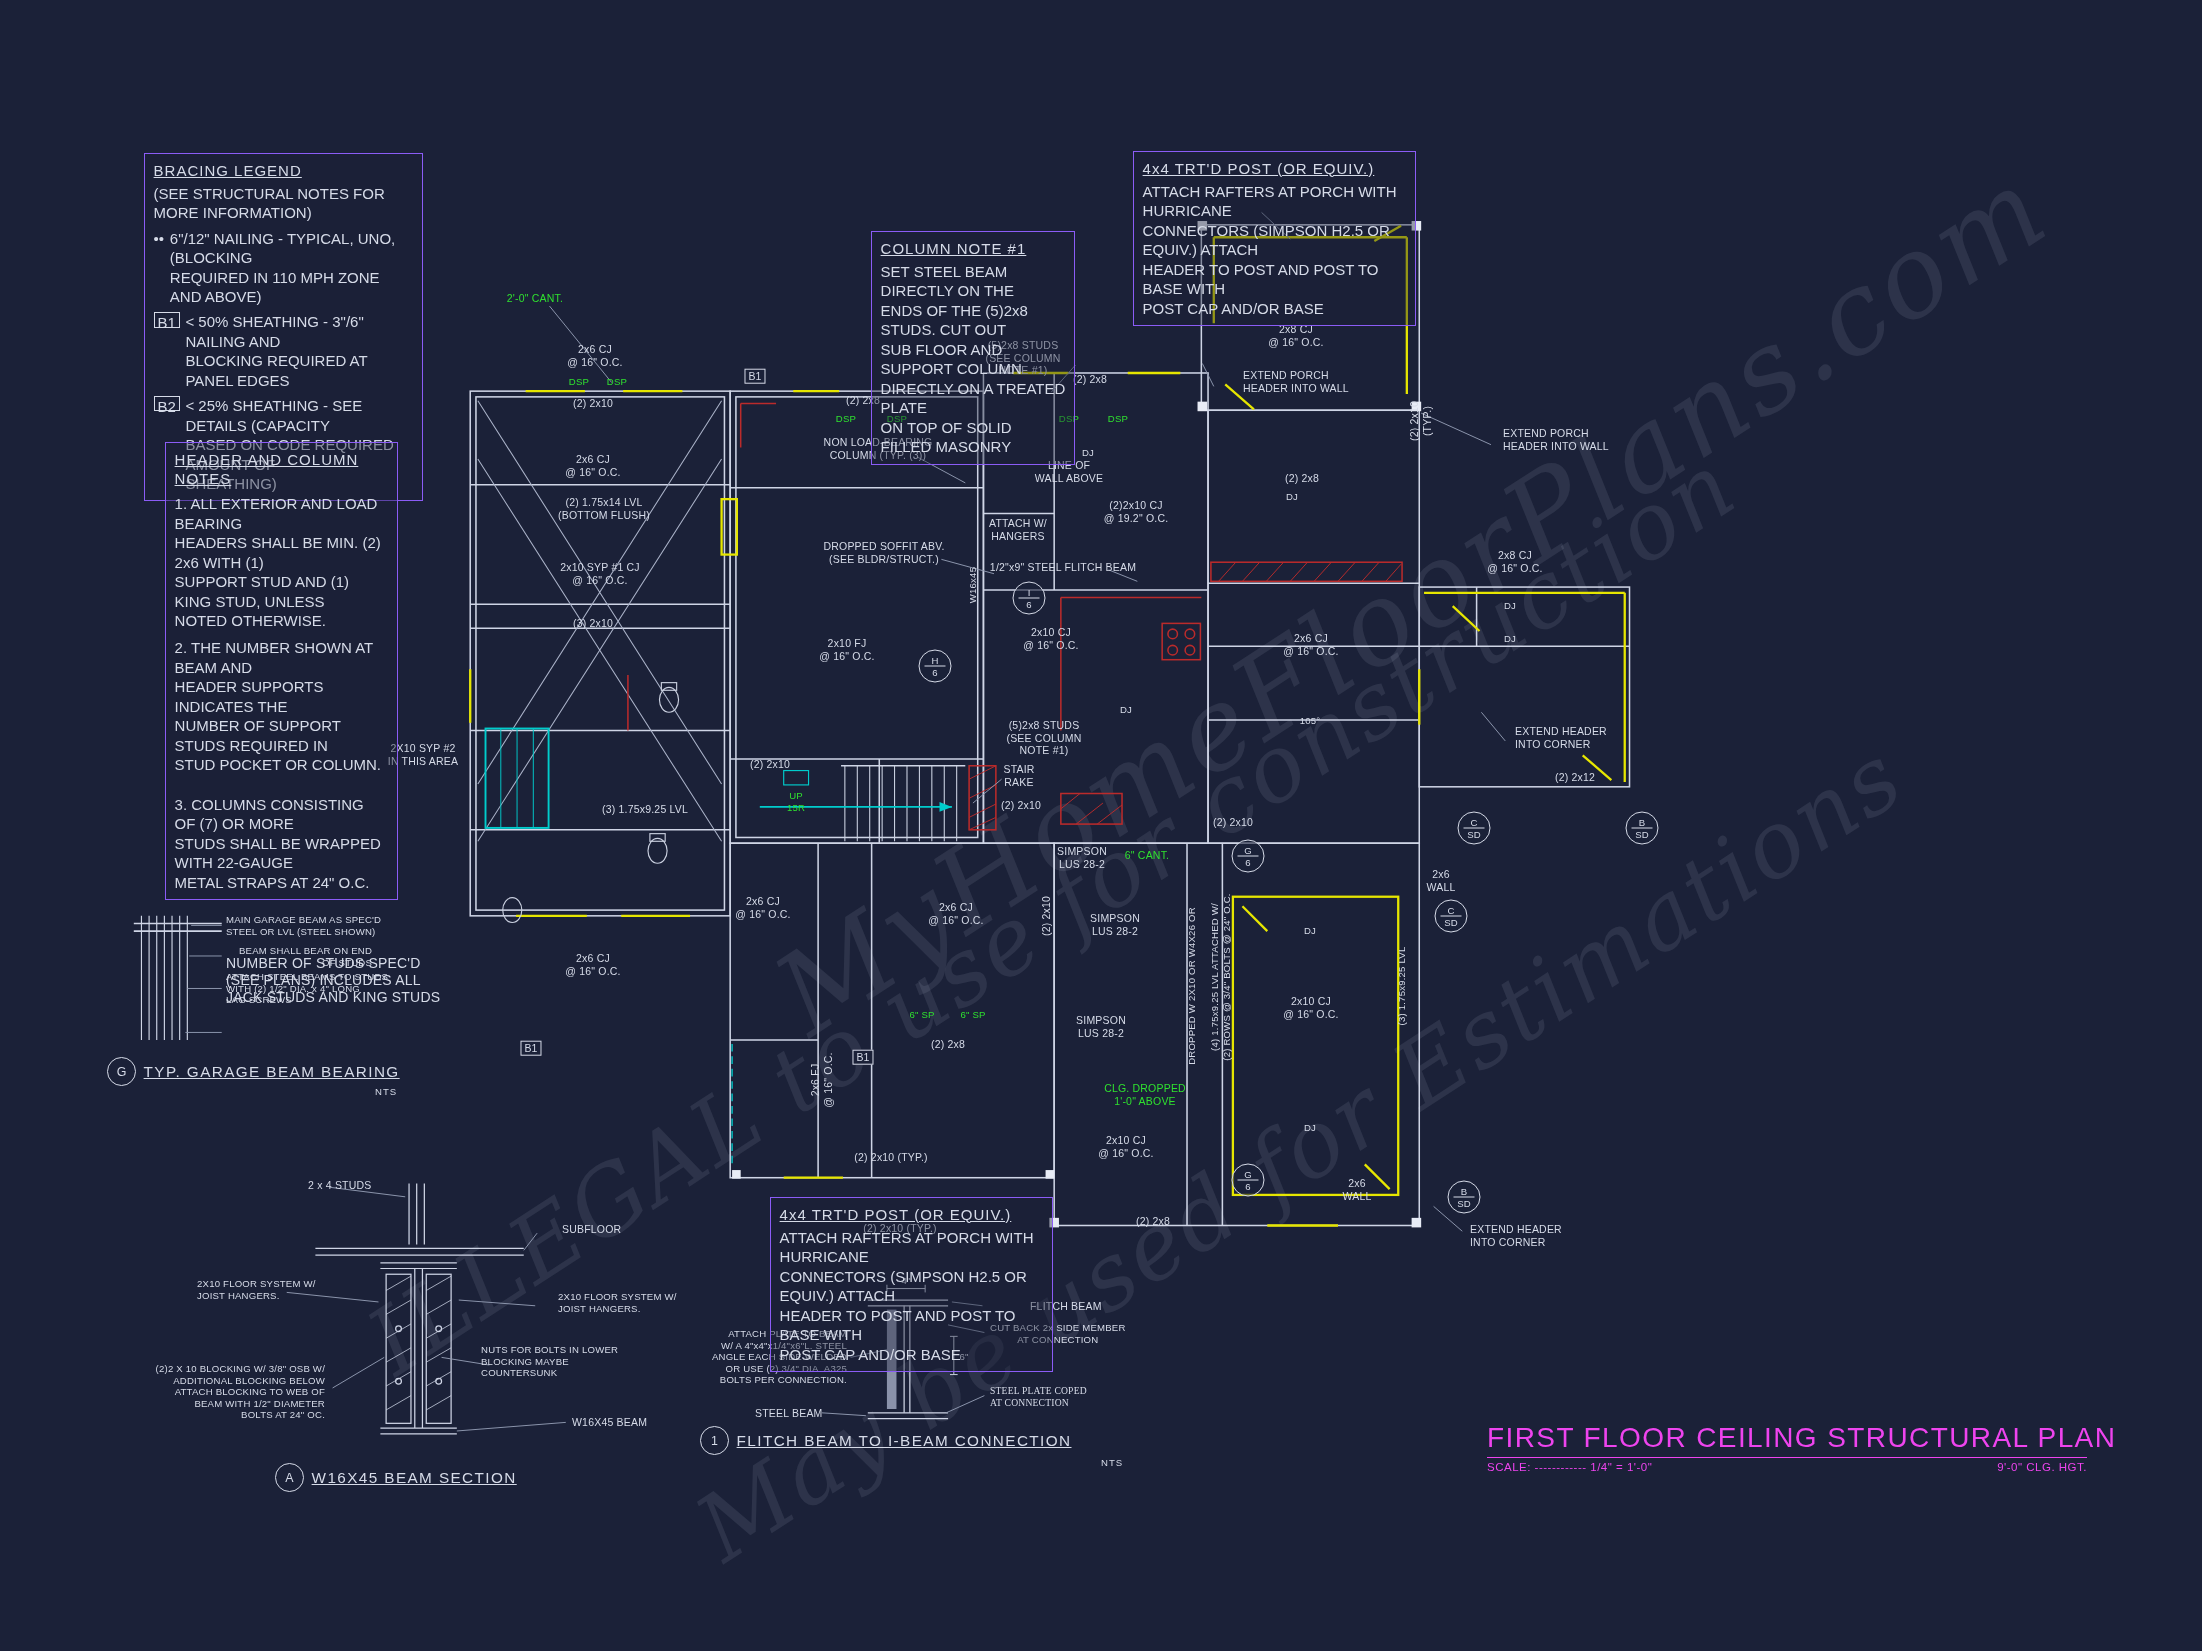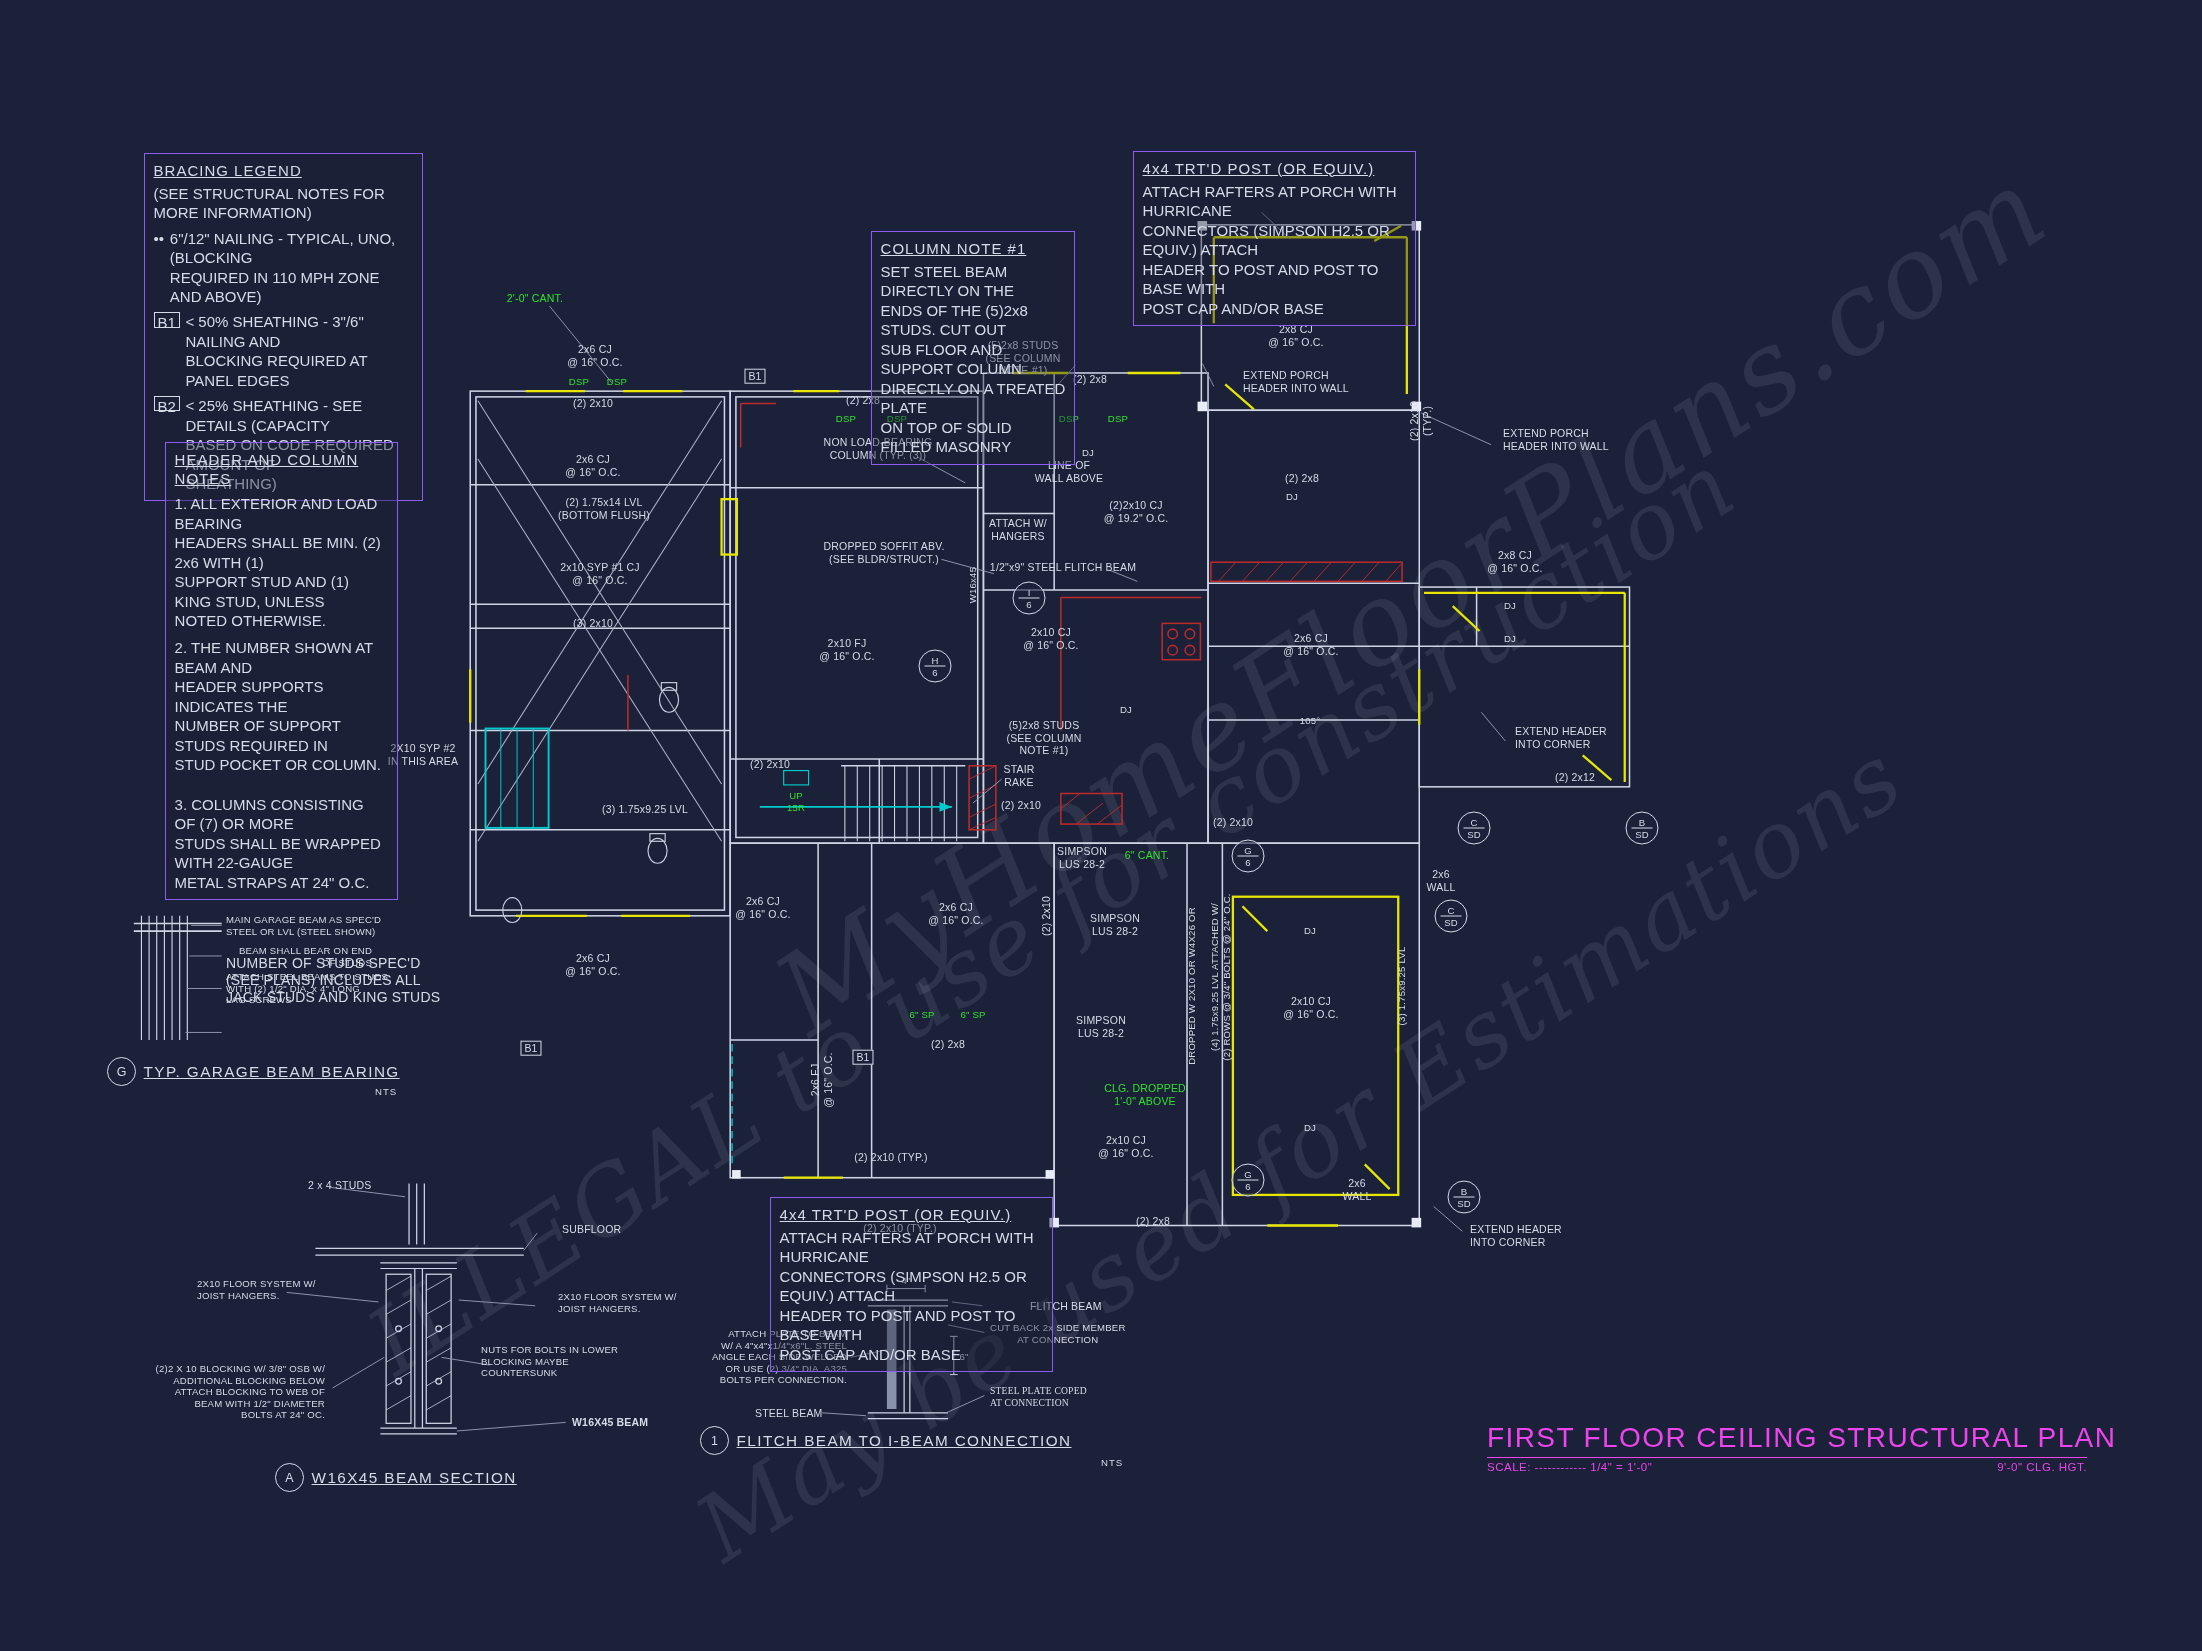--- a/index.html
+++ b/index.html
@@ -319,21 +319,21 @@
       <div class="lbl" style="left: 558px; top: 1302px; color: rgb(214, 219, 232); font-size: 9.6px; text-align: left; transform: translate(0px, -50%);">2X10 FLOOR SYSTEM W/
 JOIST HANGERS.</div>
       <div class="lbl" style="left: 481px; top: 1361px; color: rgb(214, 219, 232); font-size: 9.6px; text-align: left; transform: translate(0px, -50%);">NUTS FOR BOLTS IN LOWER
 BLOCKING MAYBE
 COUNTERSUNK</div>
       <div class="lbl" style="left: 325px; top: 1392px; color: rgb(214, 219, 232); font-size: 9.6px; text-align: right; transform: translate(-100%, -50%);">(2)2 X 10 BLOCKING W/ 3/8" OSB W/
 ADDITIONAL BLOCKING BELOW
 ATTACH BLOCKING TO WEB OF
 BEAM WITH 1/2" DIAMETER
 BOLTS AT 24" OC.</div>
-      <div class="lbl" style="left: 572px; top: 1422px; color: rgb(214, 219, 232); text-align: left; transform: translate(0px, -50%); font-weight: bold;">W16X45 BEAM</div>
+      <div class="lbl" style="left: 572px; top: 1422px; color: rgb(214, 219, 232); text-align: left; transform: translate(0px, -50%);">W16X45 BEAM</div>
       <div class="lbl" style="left: 847px; top: 1357px; color: rgb(214, 219, 232); font-size: 9.6px; text-align: right; transform: translate(-100%, -50%);">ATTACH PLATE TO BEAM
 W/ A 4"x4"x1/4"x6"L. STEEL
 ANGLE EACH SIDE WELDED
 OR USE (2) 3/4" DIA. A325
 BOLTS PER CONNECTION.</div>
       <div class="lbl" style="left: 986px; top: 1306px; color: rgb(214, 219, 232); text-align: left; transform: translate(0px, -50%); padding-left: 44px;">FLITCH BEAM</div>
       <div class="lbl" style="left: 990px; top: 1333px; color: rgb(214, 219, 232); font-size: 9.6px; text-align: center; transform: translate(0px, -50%);">CUT BACK 2x SIDE MEMBER
 AT CONNECTION</div>
       <div class="lbl" style="left: 906px; top: 1281px; color: rgb(214, 219, 232); font-size: 9.6px; transform: translate(-50%, -50%);">4"</div>
       <div class="lbl" style="left: 964px; top: 1357px; color: rgb(214, 219, 232); font-size: 9.6px; transform: translate(-50%, -50%);">6"</div>

